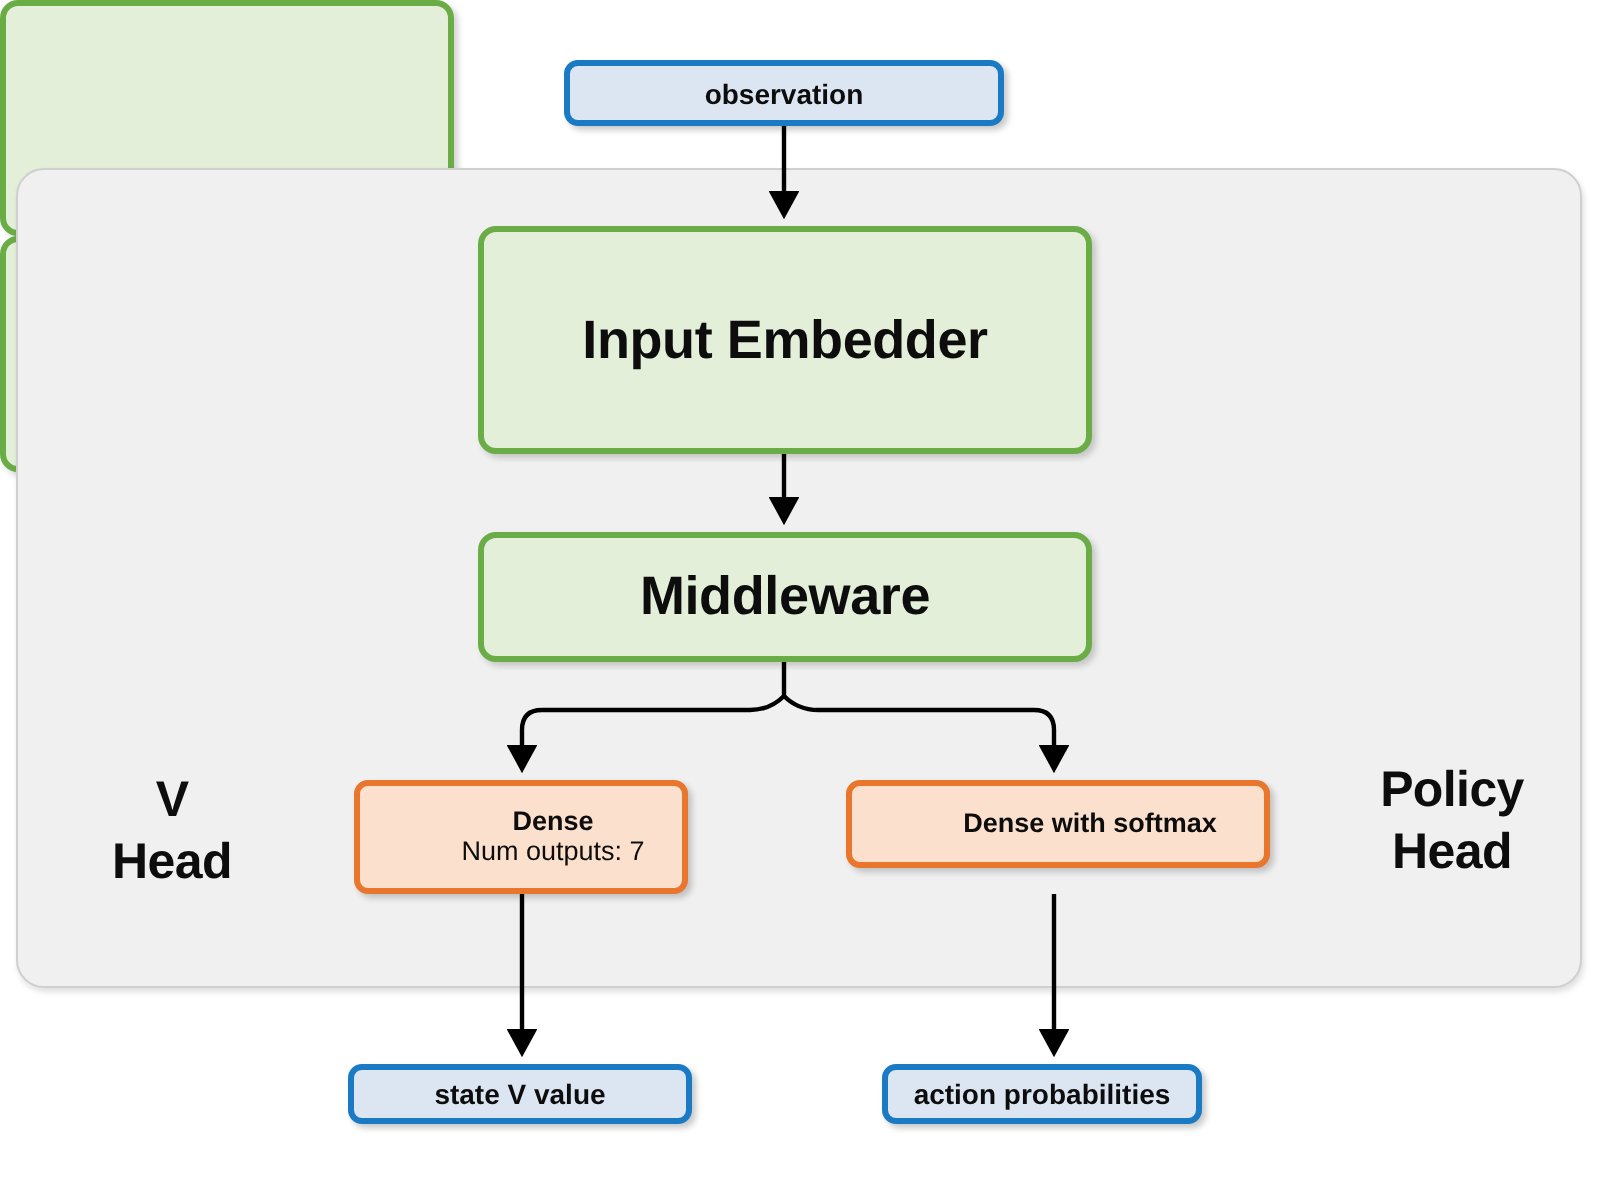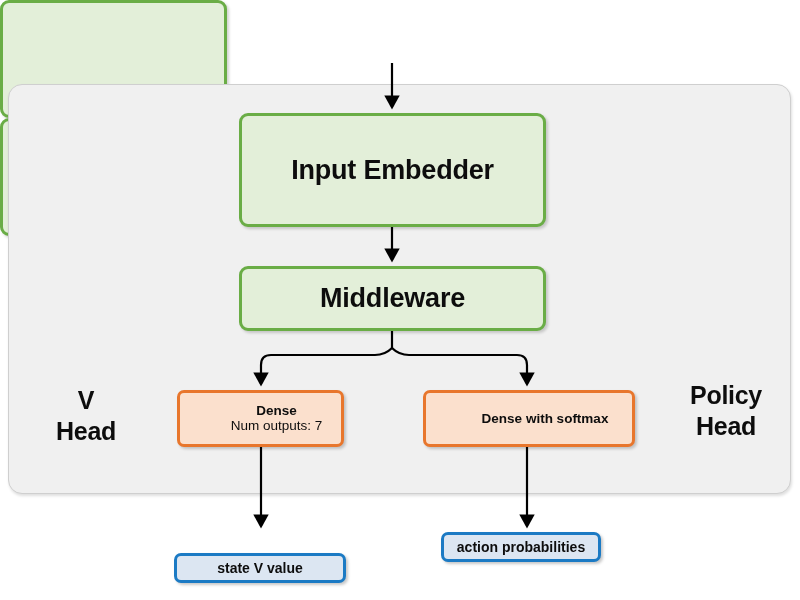--- a/index.html
+++ b/index.html
@@ -139,29 +139,28 @@
     left: 177px;
     top: 390px;
     width: 167px;
     height: 57px;
   }
 
   #dense-softmax-box {
     left: 423px;
     top: 390px;
     width: 212px;
-    height: 57px;
+    height: 44px;
   }
 
   #state-v-value-box {
     left: 174px;
     top: 532px;
     width: 172px;
     height: 30px;
-    margin-top: 21px;
   }
 
   #action-probabilities-box {
     left: 441px;
     top: 532px;
     width: 160px;
     height: 30px;
   }
 
   .orange-title {
@@ -219,20 +218,23 @@
 
     <path d="M 392 348 Q 385 355 375 355 L 271 355 Q 261 355 261 365 L 261 384" stroke="#000000" stroke-width="2.2" fill="none" marker-end="url(#arrow)"></path>
 
     <path d="M 392 348 Q 399 355 409 355 L 517 355 Q 527 355 527 365 L 527 384" stroke="#000000" stroke-width="2.2" fill="none" marker-end="url(#arrow)"></path>
 
     <path d="M 261 447 L 261 526" stroke="#000000" stroke-width="2.2" fill="none" marker-end="url(#arrow)"></path>
 
     <path d="M 527 447 L 527 526" stroke="#000000" stroke-width="2.2" fill="none" marker-end="url(#arrow)"></path>
   </svg>
 
+  <div class="box box-blue" id="observation-box">
+    <span>observation</span>
+  </div>
 
   <div class="box box-green" id="middleware-box">
     <span>Middleware</span>
   </div>
 
   <div class="box box-green" id="input-embedder-box">
     <span>Input Embedder</span>
   </div>
 
   <div class="box-green-head" id="v-head-container"></div>

